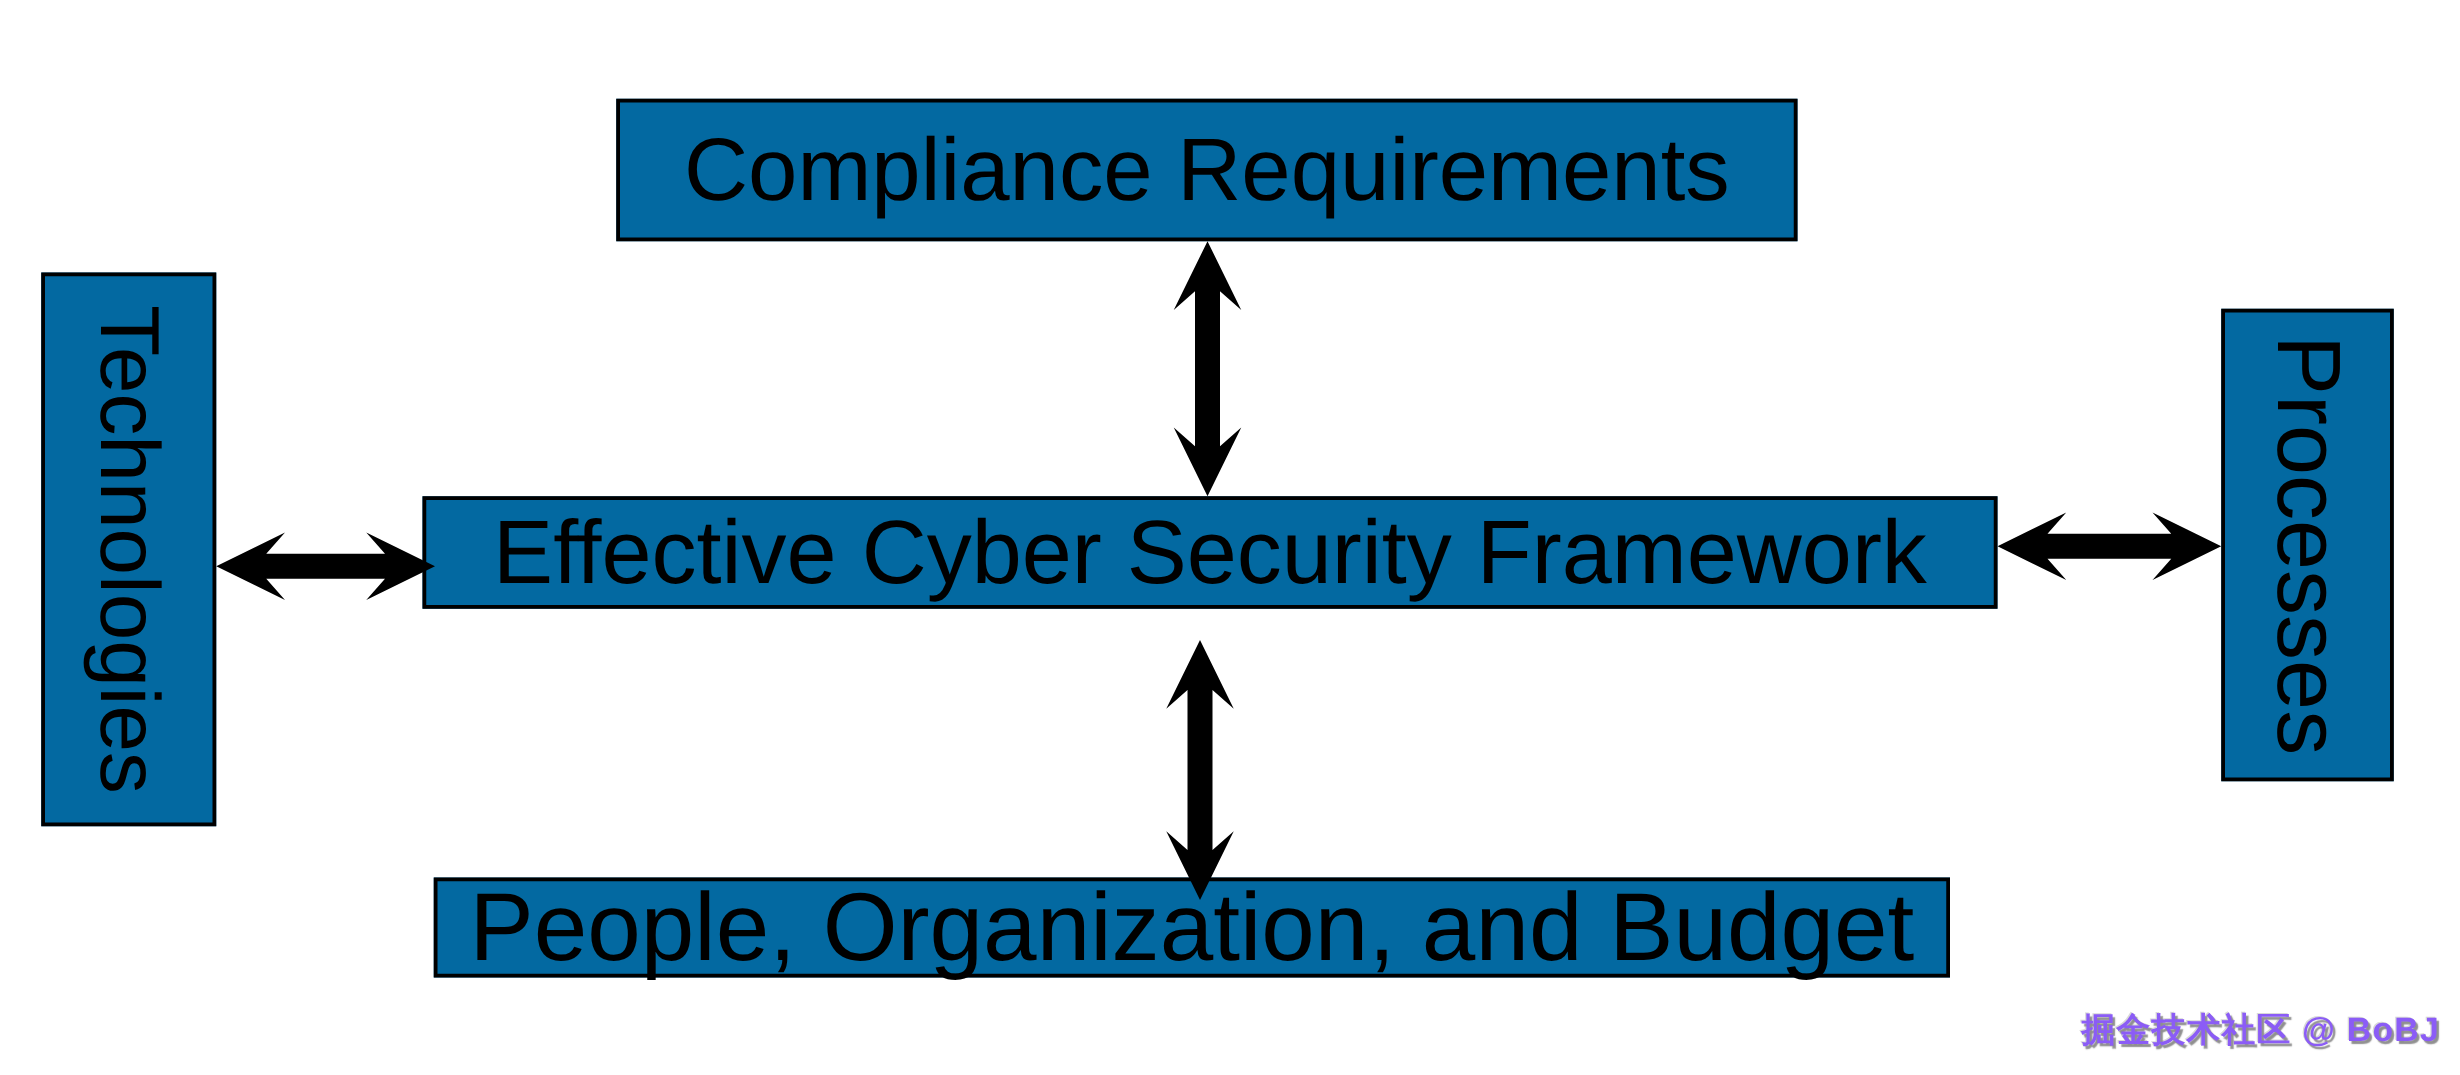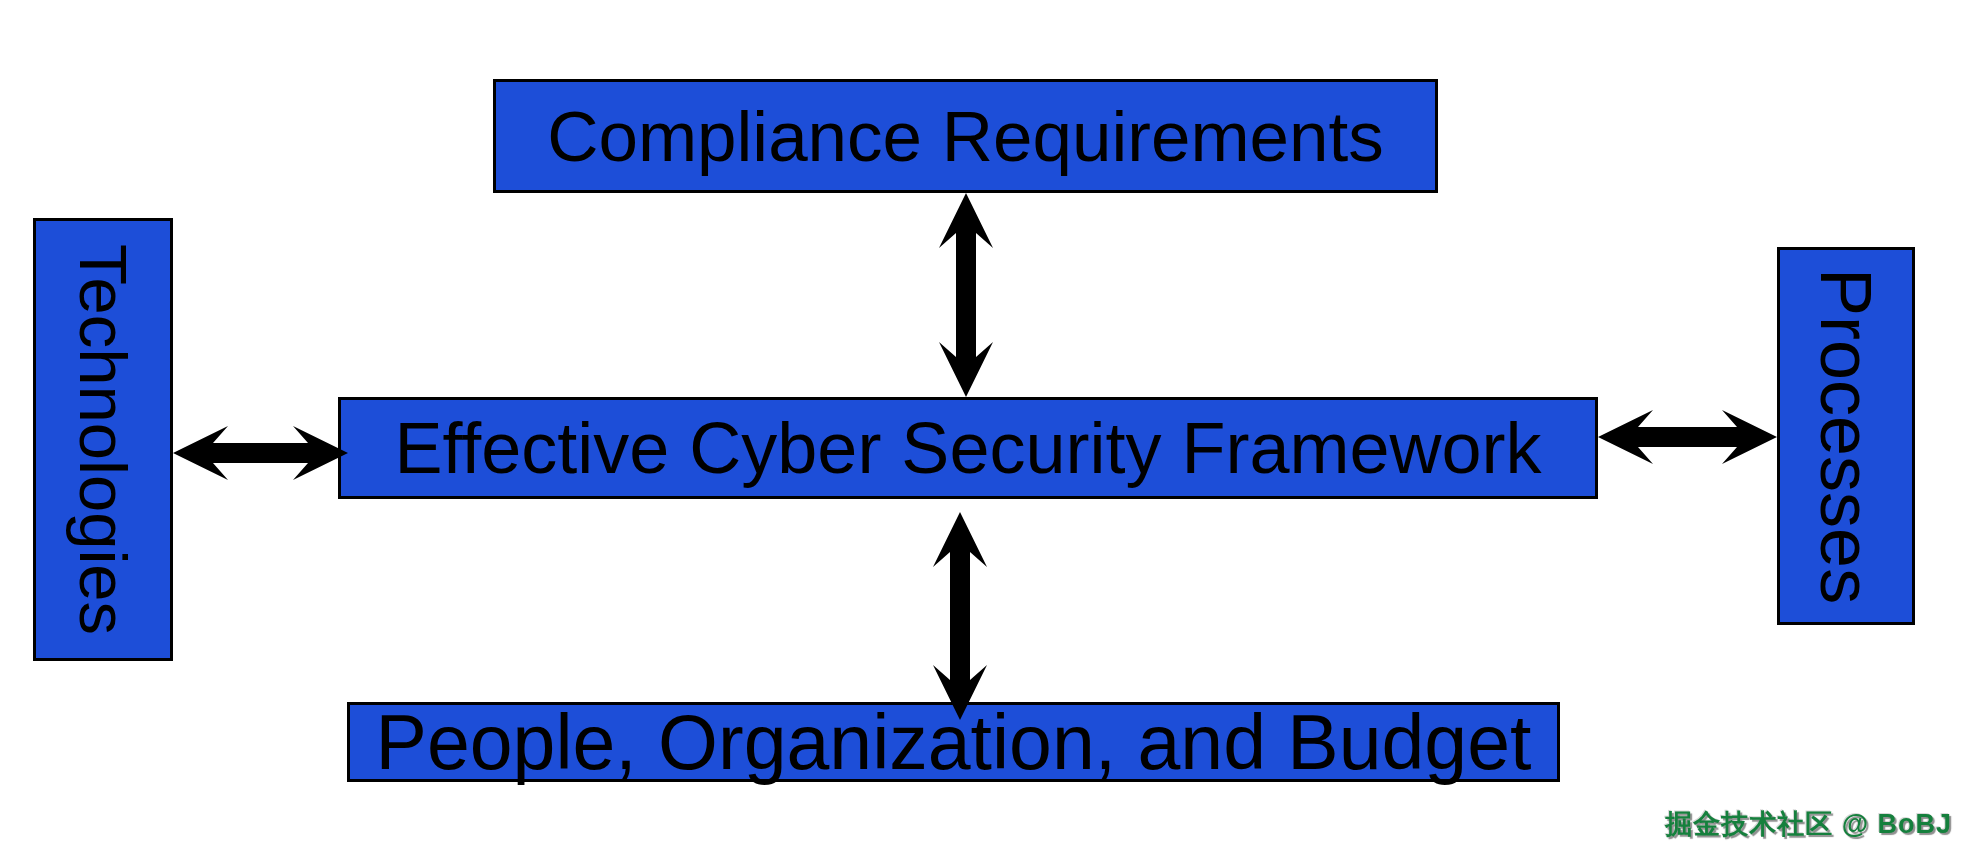--- a/index.html
+++ b/index.html
@@ -24,46 +24,46 @@
     pointer-events: none;
     z-index: 5;
   }
   .arrows polygon {
     fill: #000000;
     stroke: none;
   }
   .node {
     position: absolute;
     box-sizing: border-box;
-    background: #1d4ed8;
+    background: #0369a1;
     border: 3px solid #000000;
     color: #000000;
     display: flex;
     align-items: center;
     justify-content: center;
     text-align: left;
     line-height: 1;
     white-space: nowrap;
     z-index: 2;
   }
   .node-top    { left: 493px;  top: 79px;  width: 945px;  height: 114px; font-size: 71px; }
-  .node-center { left: 338px;  top: 397px; width: 1260px; height: 102px; font-size: 72px; }
+  .node-center { left: 338px;  top: 397px; width: 1260px; height: 90px; font-size: 72px; }
   .node-bottom { left: 347px;  top: 702px; width: 1213px; height: 80px; font-size: 77px; }
   .node-left   { left: 33px;   top: 218px; width: 140px;  height: 443px; font-size: 67px; }
   .node-right  { left: 1777px; top: 247px; width: 138px;  height: 378px; font-size: 72px; }
   .vertical-text {
     writing-mode: vertical-rl;
   }
   .watermark {
     position: absolute;
     right: 16px;
     bottom: 18px;
     font-size: 27px;
     font-weight: bold;
-    color: #15803d;
+    color: #8b5cf6;
     text-shadow: 2px 2px 1px #8f8f8f, -1px -1px 0 #d8d8d8;
     letter-spacing: 1px;
     z-index: 6;
   }
 </style>
 </head>
 <body>
 
 <div class="canvas">
 

